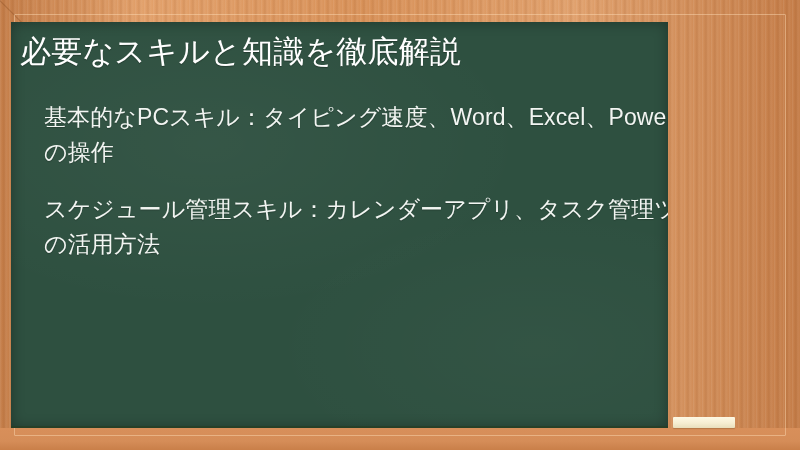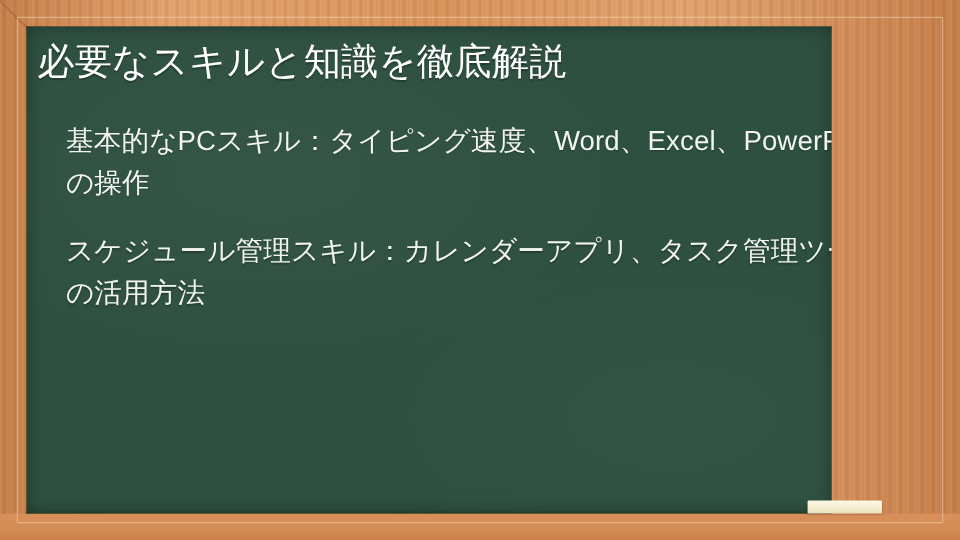--- a/index.html
+++ b/index.html
@@ -58,31 +58,30 @@
     top: 14px;
     right: 14px;
     bottom: 14px;
     border: 1px solid rgba(255,222,185,0.45);
     border-radius: 1px;
   }
 
   
   #board {
     position: absolute;
-    left: 22px;
+    left: 11px;
     top: 22px;
     width: 657px;
     height: 406px;
     background:
       radial-gradient(ellipse 70% 60% at 30% 30%, rgba(255,255,255,0.035), rgba(255,255,255,0) 70%),
       radial-gradient(ellipse 60% 50% at 80% 80%, rgba(255,255,255,0.025), rgba(255,255,255,0) 70%),
       #2e5040;
     box-shadow: inset 0 0 14px rgba(0,0,0,0.33);
     overflow: hidden;
-    padding-left: 14px;
   }
   .board-edge-dark {
     position: absolute;
     left: 0; right: 0; bottom: 0;
     height: 2px;
     background: rgba(40,60,30,0.55);
   }
 
   
   #title {

